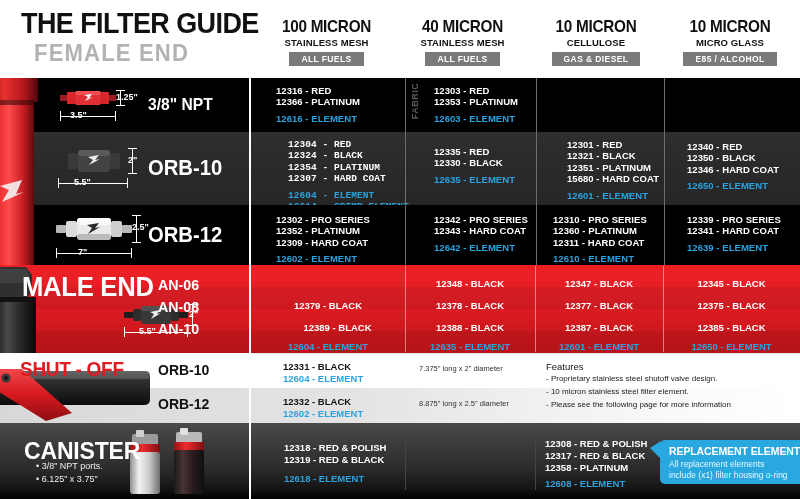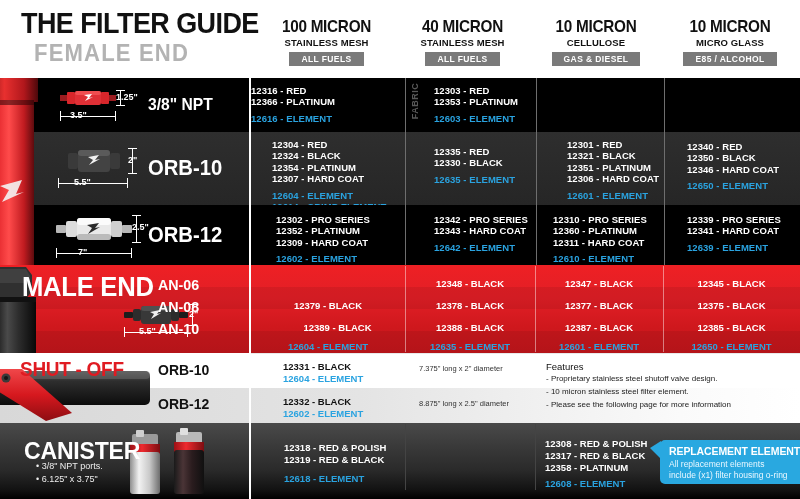--- a/index.html
+++ b/index.html
@@ -206,21 +206,21 @@
         <div class="dimline" style="left:115px;top:33px;width:1.2px;height:10px;"></div>
         <div class="dimtxt" style="left:70px;top:32px;">3.5"</div>
         <div class="dimline" style="left:120px;top:12px;width:1.2px;height:16px;"></div>
         <div class="dimline" style="left:116px;top:12px;width:9px;height:1.2px;"></div>
         <div class="dimline" style="left:116px;top:27px;width:9px;height:1.2px;"></div>
         <div class="dimtxt" style="left:116px;top:14px;">1.25"</div>
       </div>
       <div class="rowlabel" style="left:148px;top:17px;font-size:17px;">3/8" NPT</div>
     </div>
     <div class="datapane">
-      <div class="cell" style="left:0px;width:154px;">
+      <div class="cell" style="left:0px;width:154px;padding-left:25px;">
         <div class="pn">12316 - RED</div>
         <div class="pn">12366 - PLATINUM</div>
         <div class="pn el gap">12616 - ELEMENT</div>
       </div>
       <div class="cell bordered" style="left:154px;width:131px;padding-left:28px;">
         <div class="fabric" style="left:-9px;top:18px;">FABRIC</div>
         <div class="pn">12303 - RED</div>
         <div class="pn">12353 - PLATINUM</div>
         <div class="pn el gap">12603 - ELEMENT</div>
       </div>
@@ -246,38 +246,38 @@
         <div class="dimline" style="left:127px;top:46px;width:1.2px;height:10px;"></div>
         <div class="dimtxt" style="left:74px;top:45px;">5.5"</div>
         <div class="dimline" style="left:132px;top:16px;width:1.2px;height:26px;"></div>
         <div class="dimline" style="left:128px;top:16px;width:9px;height:1.2px;"></div>
         <div class="dimline" style="left:128px;top:41px;width:9px;height:1.2px;"></div>
         <div class="dimtxt" style="left:128px;top:23px;">2"</div>
       </div>
       <div class="rowlabel" style="left:148px;top:23px;font-size:22px;">ORB-10</div>
     </div>
     <div class="datapane">
-      <div class="cell" style="left:0px;width:154px;padding-left:21px;">
+      <div class="cell" style="left:0px;width:154px;padding-left:37px;font-family:Liberation Mono, monospace;">
         <div class="pn">12304 - RED</div>
         <div class="pn">12324 - BLACK</div>
         <div class="pn">12354 - PLATINUM</div>
         <div class="pn">12307 - HARD COAT</div>
         <div class="pn el gap">12604 - ELEMENT</div>
         <div class="pn el">12614 - CRIMP ELEMENT</div>
       </div>
       <div class="cell bordered" style="left:154px;width:131px;padding-left:28px;padding-top:14px;">
         <div class="pn">12335 - RED</div>
         <div class="pn">12330 - BLACK</div>
         <div class="pn el gap">12635 - ELEMENT</div>
       </div>
       <div class="cell bordered" style="left:285px;width:128px;padding-left:30px;">
         <div class="pn">12301 - RED</div>
         <div class="pn">12321 - BLACK</div>
         <div class="pn">12351 - PLATINUM</div>
-        <div class="pn">12306 - HARD COAT</div>
+        <div class="pn">15680 - HARD COAT</div>
         <div class="pn el gap">12601 - ELEMENT</div>
       </div>
       <div class="cell bordered" style="left:413px;width:136px;padding-left:22px;padding-top:9px;">
         <div class="pn">12340 - RED</div>
         <div class="pn">12350 - BLACK</div>
         <div class="pn">12346 - HARD COAT</div>
         <div class="pn el gap">12650 - ELEMENT</div>
       </div>
     </div>
   </div>

